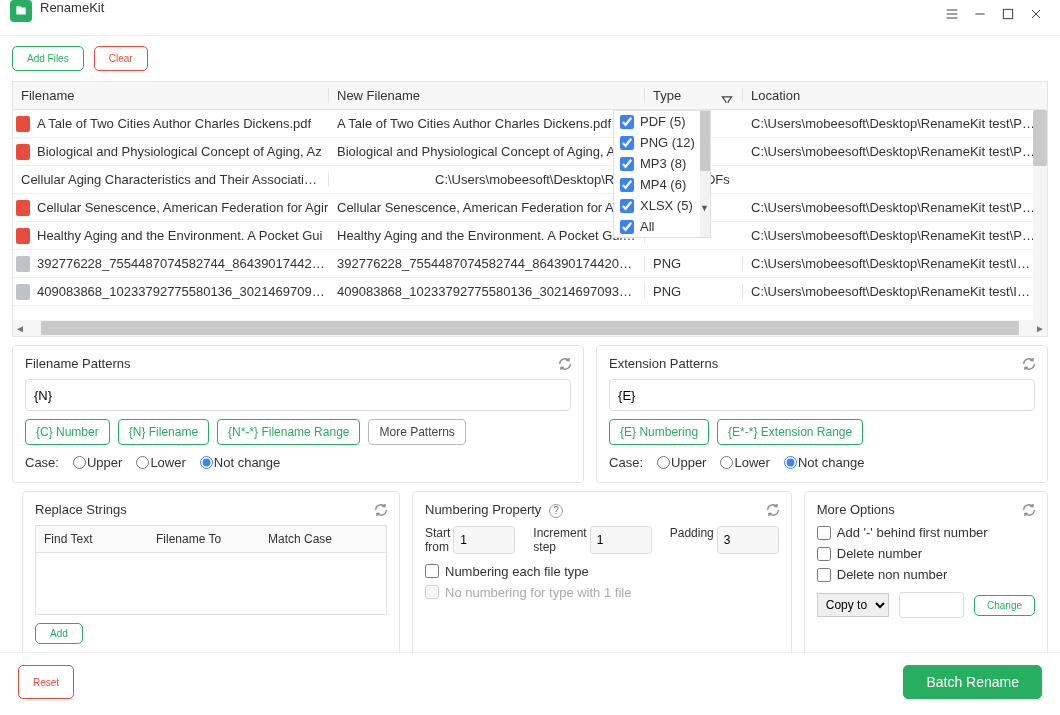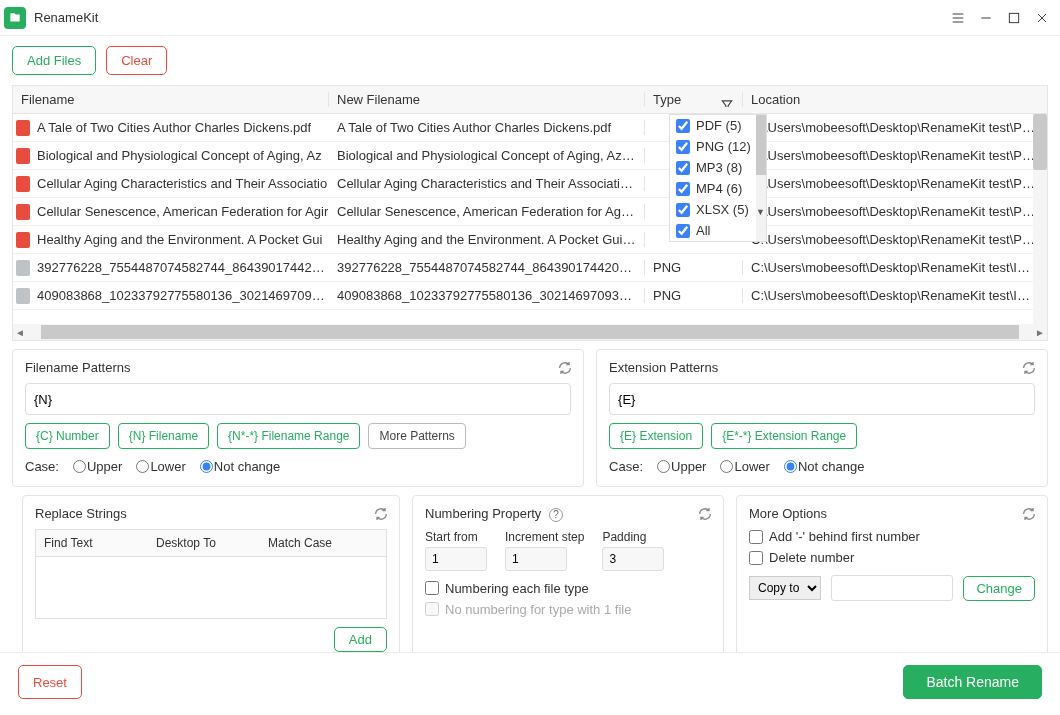--- a/index.html
+++ b/index.html
@@ -1,29 +1,29 @@
 <!DOCTYPE html>
 <html><head>
 <meta charset="utf-8">
 <style>
 * { box-sizing: border-box; margin: 0; padding: 0; }
 body { font-family: "Segoe UI", Arial, sans-serif; font-size: 13px; color: #333; background: #fff; width: 1060px; height: 715px; overflow: hidden; }
 
 
-.titlebar { display: flex; align-items: center; height: 36px; padding: 0 4px; border-bottom: 1px solid #eee; }
+.titlebar { display: flex; height: 36px; padding: 0 10px; border-bottom: 1px solid #eee; }
 .app-icon { width: 22px; height: 22px; background: #27ae60; border-radius: 4px; display: flex; align-items: center; justify-content: center; margin-right: 8px; }
 .app-icon svg { width: 14px; height: 14px; fill: #fff; }
 .app-title { font-size: 13px; color: #333; }
 .titlebar-spacer { flex: 1; }
 .tb-btn { width: 28px; height: 28px; display: flex; align-items: center; justify-content: center; color: #555; cursor: pointer; }
 .tb-btn svg { width: 16px; height: 16px; stroke: #333; fill: none; stroke-width: 1.4; }
 
 
 .toolbar { display: flex; gap: 10px; padding: 10px 12px; }
-.btn { border: 1px solid; border-radius: 5px; padding: 6px 14px; font-size: 13px; background: #fff; cursor: pointer; }
+.btn { border: 1px solid; border-radius: 5px; padding: 6px 14px; font-size: 10px; background: #fff; cursor: pointer; }
 .btn-green { border-color: #27ae60; color: #27ae60; }
 .btn-red { border-color: #e74c3c; color: #e74c3c; }
 .btn-primary { background: #27ae60; color: #fff; border-color: #27ae60; padding: 8px 22px; font-size: 14px; }
 
 
 .table-wrap { position: relative; margin: 0 12px; border: 1px solid #e5e5e5; height: 256px; }
 .table-head { display: flex; background: #f7f7f7; border-bottom: 1px solid #e5e5e5; font-size: 13px; height: 28px; align-items: center; }
 .col { padding: 0 8px; overflow: hidden; white-space: nowrap; text-overflow: ellipsis; }
 .col-file { width: 316px; border-right: 1px solid #e5e5e5; }
 .col-new { width: 316px; border-right: 1px solid #e5e5e5; }
@@ -37,21 +37,21 @@
 .file-ico.img svg rect { fill: #bdc3c7; }
 .col-file-cell { width: 316px; display: flex; align-items: center; overflow: hidden; }
 .fname { overflow: hidden; white-space: nowrap; text-overflow: ellipsis; }
 .table-vscroll { position: absolute; right: 0; top: 28px; width: 14px; bottom: 16px; background: #f5f5f5; }
 .table-vthumb { position: absolute; top: 0; width: 14px; height: 56px; background: #c9c9c9; border-radius: 2px; }
 .table-hscroll { position: absolute; bottom: 0; left: 0; right: 0; height: 16px; background: #f5f5f5; display: flex; align-items: center; }
 .table-hthumb { height: 14px; flex: 1; background: #c9c9c9; margin: 0 14px; }
 .harrow { width: 14px; text-align: center; color: #777; font-size: 10px; }
 
 
-.type-popup { position: absolute; top: 28px; left: 656px; width: 98px; background: #fff; border: 1px solid #e0e0e0; z-index: 10; }
+.type-popup { position: absolute; top: 28px; left: 600px; width: 98px; background: #fff; border: 1px solid #e0e0e0; z-index: 10; }
 .type-popup .pitem { display: flex; align-items: center; padding: 3px 6px; gap: 6px; font-size: 13px; }
 .type-popup input[type=checkbox] { accent-color: #3b82f6; width: 14px; height: 14px; }
 .pscroll { position: absolute; right: 0; top: 0; width: 10px; bottom: 0; background: #f2f2f2; }
 .pthumb { width: 10px; height: 60px; background: #c9c9c9; }
 .ptri { position: absolute; right: 1px; bottom: 24px; font-size: 9px; color: #555; }
 
 
 .panels { padding: 8px 12px 0; display: flex; flex-direction: column; gap: 8px; }
 .panel-row { display: flex; gap: 12px; }
 .panel { border: 1px solid #e5e5e5; border-radius: 4px; padding: 10px 12px 12px; position: relative; }
@@ -67,25 +67,25 @@
 .case-row label { display: flex; align-items: center; gap: 1px; }
 input[type=radio] { accent-color: #3b82f6; }
 
 .panel-filename { flex: 1; }
 .panel-ext { flex: 0.78; }
 
 .panel-replace { width: 378px; margin-left: 10px; }
 .rep-head { display: flex; border: 1px solid #e0e0e0; background: #fafafa; font-size: 12px; }
 .rep-head > div { padding: 6px 8px; }
 .rep-body { border: 1px solid #e0e0e0; border-top: none; height: 62px; background: #fff; }
-.rep-actions { display: flex; justify-content: flex-end; margin-top: 8px; }
+.rep-actions { display: flex; justify-content: flex-start; margin-top: 8px; }
 
 .panel-number { flex: 1; }
 .num-fields { display: flex; gap: 18px; margin-bottom: 10px; }
-.num-field { display: flex; flex-direction: column; gap: 3px; font-size: 12px; }
+.num-field { display: flex; flex-direction: row; gap: 3px; font-size: 12px; }
 .num-field input { width: 62px; border: 1px solid #ddd; border-radius: 3px; padding: 4px 6px; font-size: 12px; background: #f7f7f7; }
 .chkrow { display: flex; align-items: center; gap: 6px; margin-top: 6px; font-size: 13px; }
 .chkrow.disabled { color: #aaa; }
 input[type=checkbox] { width: 14px; height: 14px; }
 
 .panel-more { flex: 1; }
 .copyrow { display: flex; align-items: center; gap: 10px; margin-top: 10px; }
 .copyrow select { border: 1px solid #ccc; padding: 3px 4px; font-size: 12px; }
 .copyrow .copypath { flex: 1; border: 1px solid #ddd; height: 26px; border-radius: 3px; }
 
@@ -163,28 +163,20 @@
               <rect width="14" height="16" rx="2"></rect>
             </svg>
           </span>
       <span class="fname">Biological and Physiological Concept of Aging, Az</span>
     </div>
     <div class="col col-new">Biological and Physiological Concept of Aging, Azza Sa</div>
     <div class="col col-type"></div>
     <div class="col col-loc">C:\Users\mobeesoft\Desktop\RenameKit test\PDFs</div>
       </div>
       <div class="row">
-    <div class="col-file-cell">
-      <span class="file-ico pdf">
-            <svg width="14" height="16" viewBox="0 0 14 16">
-              <rect width="14" height="16" rx="2"></rect>
-            </svg>
-          </span>
-      <span class="fname">Cellular Aging Characteristics and Their Associatio</span>
-    </div>
     <div class="col col-new">Cellular Aging Characteristics and Their Association wi</div>
     <div class="col col-type"></div>
     <div class="col col-loc">C:\Users\mobeesoft\Desktop\RenameKit test\PDFs</div>
       </div>
       <div class="row">
     <div class="col-file-cell">
       <span class="file-ico pdf">
             <svg width="14" height="16" viewBox="0 0 14 16">
               <rect width="14" height="16" rx="2"></rect>
             </svg>
@@ -308,21 +300,21 @@
       </div>
     </div>
 
     <div class="panel panel-ext">
       <div class="refresh-ico"><svg viewBox="0 0 24 24" fill="none" stroke="#888" stroke-width="2">
             <path d="M4 12a8 8 0 0 1 14-5M20 12a8 8 0 0 1-14 5M18 3v4h-4M6 21v-4h4"></path>
           </svg></div>
       <div class="panel-title">Extension Patterns</div>
       <input class="text-input" value="{E}" style="">
       <div class="tagrow">
-        <div class="tag tag-green">{E} Extension</div>
+        <div class="tag tag-green">{E} Numbering</div>
         <div class="tag tag-green">{E*-*} Extension Range</div>
       </div>
       <div class="case-row">
         <span>Case:</span>
         <label>
             <input type="radio" name="c2" style=""> 
             <span>Upper</span>
           </label>
         <label>
             <input type="radio" name="c2" style=""> 
@@ -338,21 +330,21 @@
 
   <div class="panel-row">
 
     <div class="panel panel-replace">
       <div class="refresh-ico"><svg viewBox="0 0 24 24" fill="none" stroke="#888" stroke-width="2">
             <path d="M4 12a8 8 0 0 1 14-5M20 12a8 8 0 0 1-14 5M18 3v4h-4M6 21v-4h4"></path>
           </svg></div>
       <div class="panel-title">Replace Strings</div>
       <div class="rep-head">
         <div style="width:112px">Find Text</div>
-        <div style="width:112px">Desktop To</div>
+        <div style="width:112px">Filename To</div>
         <div style="flex:1">Match Case</div>
       </div>
       <div class="rep-body"></div>
       <div class="rep-actions">
         <button class="btn btn-green" style="padding:4px 14px">Add</button>
       </div>
     </div>
 
     <div class="panel panel-number">
       <div class="refresh-ico"><svg viewBox="0 0 24 24" fill="none" stroke="#888" stroke-width="2">
@@ -392,20 +384,24 @@
           </svg></div>
       <div class="panel-title">More Options</div>
       <div class="chkrow">
           <input type="checkbox" style=""> 
           <span>Add '-' behind first number</span>
         </div>
       <div class="chkrow">
           <input type="checkbox" style=""> 
           <span>Delete number</span>
         </div>
+      <div class="chkrow">
+          <input type="checkbox" style=""> 
+          <span>Delete non number</span>
+        </div>
       <div class="copyrow">
         <select><option>Copy to</option></select>
         <div class="copypath"></div>
         <button class="btn btn-green" style="padding:4px 12px">Change</button>
       </div>
     </div>
   </div>
 </div>
 
 <div class="footer">

